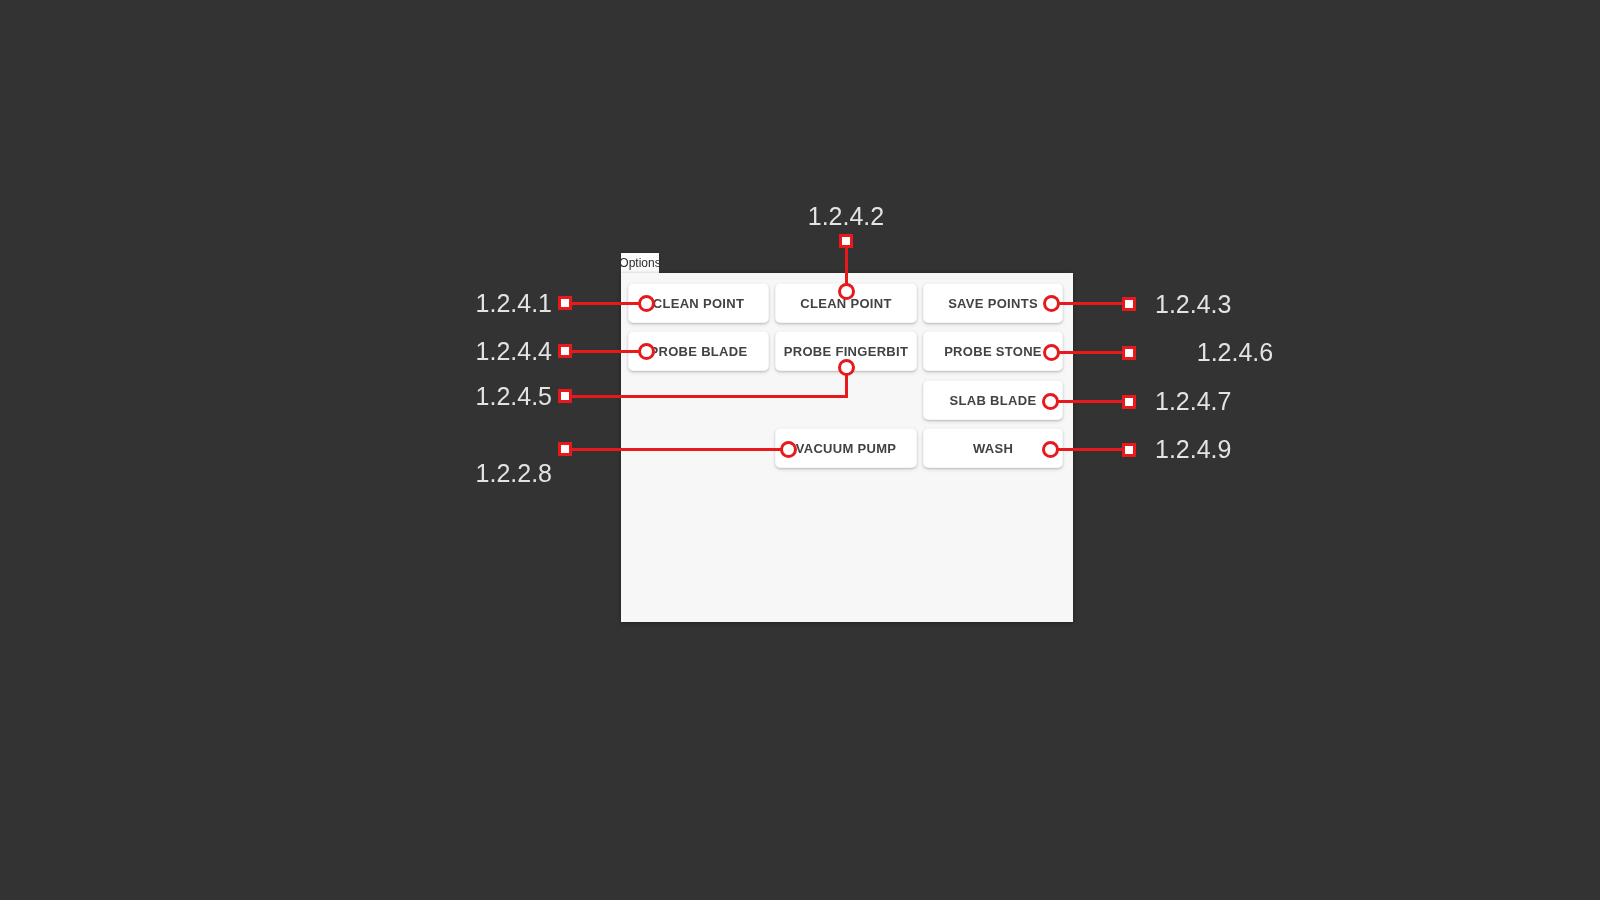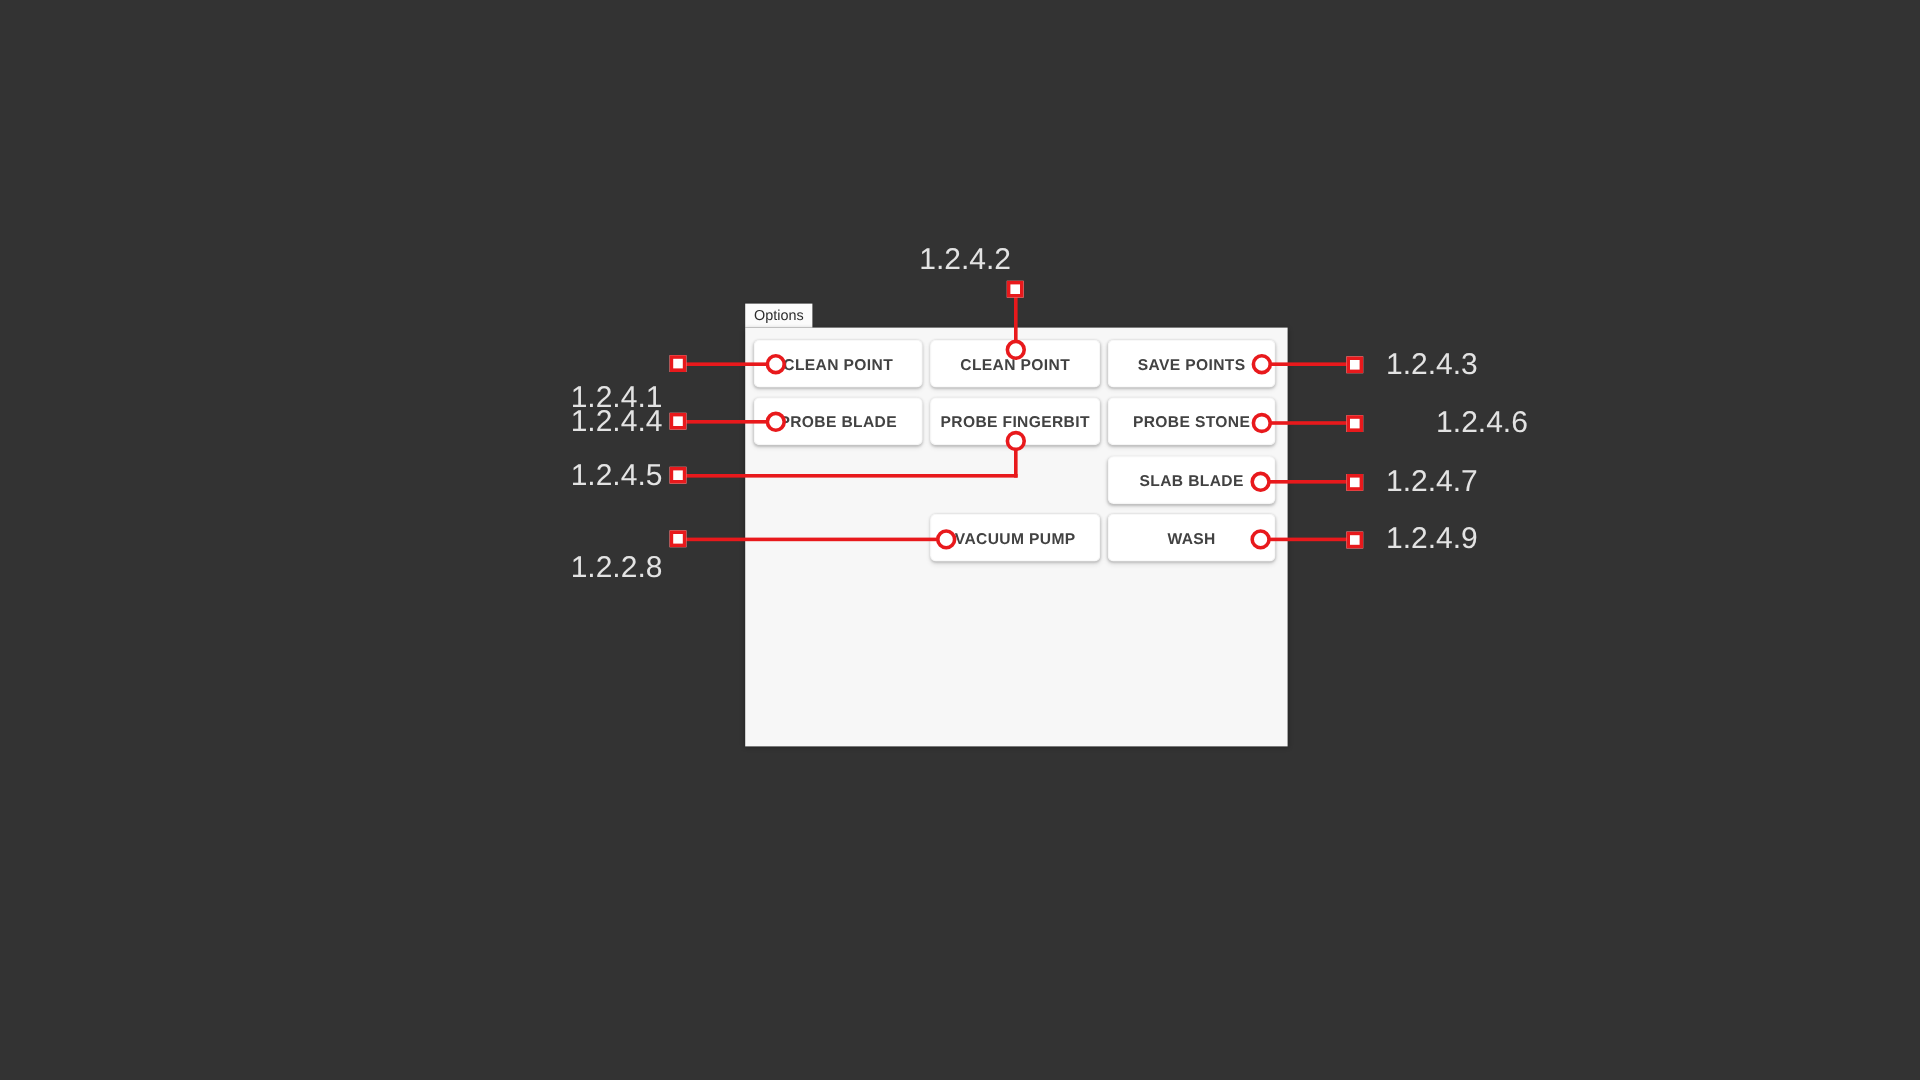--- a/index.html
+++ b/index.html
@@ -5,21 +5,21 @@
   :root{
     --bg:#333333; --panel:#f7f7f7; --btn-bg:#ffffff; --btn-text:#424242;
     --red:#e8191c; --label:#e3e3e3; --tab-bg:#fbfbfb; --tab-text:#2b2b2b;
   }
   html,body{margin:0;padding:0;}
   body{background:var(--bg);font-family:"Liberation Sans",sans-serif;}
   .stage{position:relative;width:1600px;height:900px;background:var(--bg);overflow:hidden;}
 
   .panel{position:absolute;left:621px;top:273px;width:452px;height:349px;
          background:var(--panel);box-shadow:0 1px 4px rgba(0,0,0,0.38);}
-  .tab{position:absolute;left:621px;top:253px;width:56px;height:20px;
+  .tab{position:absolute;left:621px;top:253px;width:38px;height:20px;
        background:var(--tab-bg);color:var(--tab-text);font-size:12px;
        display:flex;align-items:center;justify-content:center;
        box-shadow:0 -1px 2px rgba(0,0,0,0.15);}
 
   .btn{position:absolute;height:40px;background:var(--btn-bg);border-radius:5px;
        border:1px solid rgba(0,0,0,0.04);box-sizing:border-box;
        box-shadow:0 1px 2px rgba(0,0,0,0.18),0 2px 4px rgba(0,0,0,0.08);
        display:flex;align-items:center;justify-content:center;
        color:var(--btn-text);font-size:13px;font-weight:bold;letter-spacing:0.3px;
        cursor:pointer;}
@@ -27,21 +27,21 @@
   .r1{top:283px;} .r2{top:331px;} .r3{top:380px;} .r4{top:428px;}
 
   .ann-line{position:absolute;background:var(--red);}
   .sq{position:absolute;width:14px;height:14px;background:#ffffff;
       border:3px solid var(--red);box-sizing:border-box;}
   .circ{position:absolute;width:17px;height:17px;background:#ffffff;
         border:3px solid var(--red);border-radius:50%;box-sizing:border-box;}
   .ann-label{position:absolute;color:var(--label);font-size:25px;line-height:31px;}
   .lab-left{width:152px;text-align:right;}
   .lab-right{width:160px;text-align:left;}
-  .lab-top{width:160px;}
+  .lab-top{width:160px;text-align:center;}
 </style>
 </head>
 <body>
 
 <div class="stage">
 
   <div class="tab">
     <span>Options</span>
   </div>
   <div class="panel"></div>
@@ -52,21 +52,21 @@
   <div class="btn c1 r2">PROBE BLADE</div>
   <div class="btn c2 r2">PROBE FINGERBIT</div>
   <div class="btn c3 r2">PROBE STONE</div>
   <div class="btn c3 r3">SLAB BLADE</div>
   <div class="btn c2 r4">VACUUM PUMP</div>
   <div class="btn c3 r4">WASH</div>
 
   <div class="ann-line" style="left:565px;top:302px;width:81px;height:3px;"></div>
   <div class="sq" style="left:558px;top:296px;"></div>
   <div class="circ" style="left:638px;top:295px;"></div>
-  <div class="ann-label lab-left" style="left:400px;top:288px;margin-top:28px;">1.2.4.1</div>
+  <div class="ann-label lab-left" style="left:400px;top:288px;">1.2.4.1</div>
 
   <div class="ann-line" style="left:845px;top:241px;width:3px;height:50px;"></div>
   <div class="sq" style="left:839px;top:234px;"></div>
   <div class="circ" style="left:838px;top:283px;"></div>
   <div class="ann-label lab-top" style="left:766px;top:201px;">1.2.4.2</div>
 
   <div class="ann-line" style="left:1051px;top:302px;width:78px;height:3px;"></div>
   <div class="sq" style="left:1122px;top:297px;"></div>
   <div class="circ" style="left:1043px;top:295px;"></div>
   <div class="ann-label lab-right" style="left:1155px;top:289px;">1.2.4.3</div>

